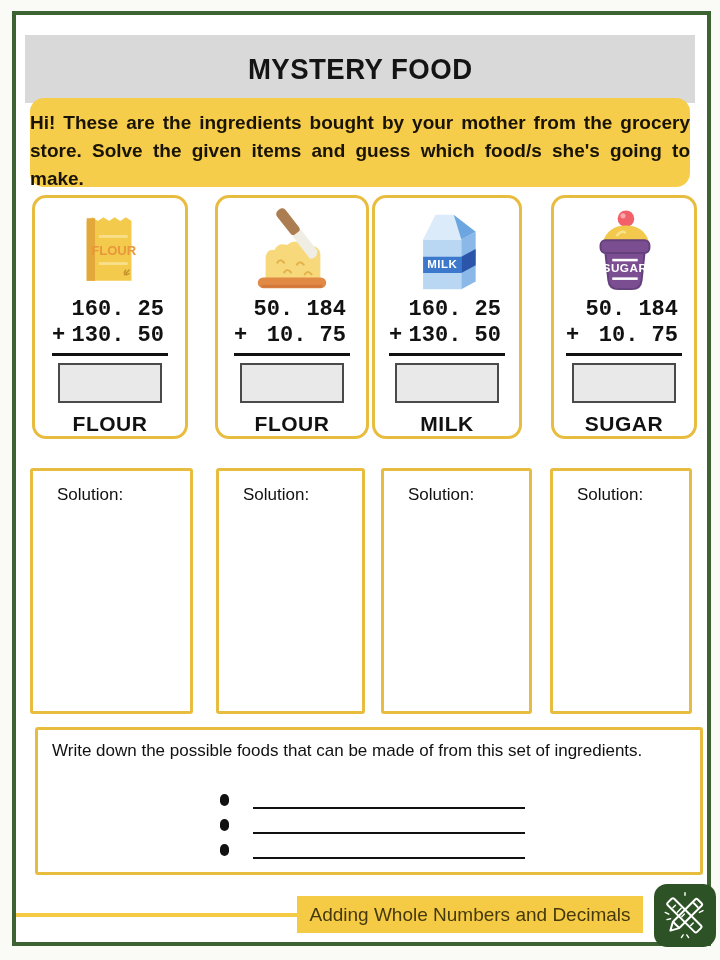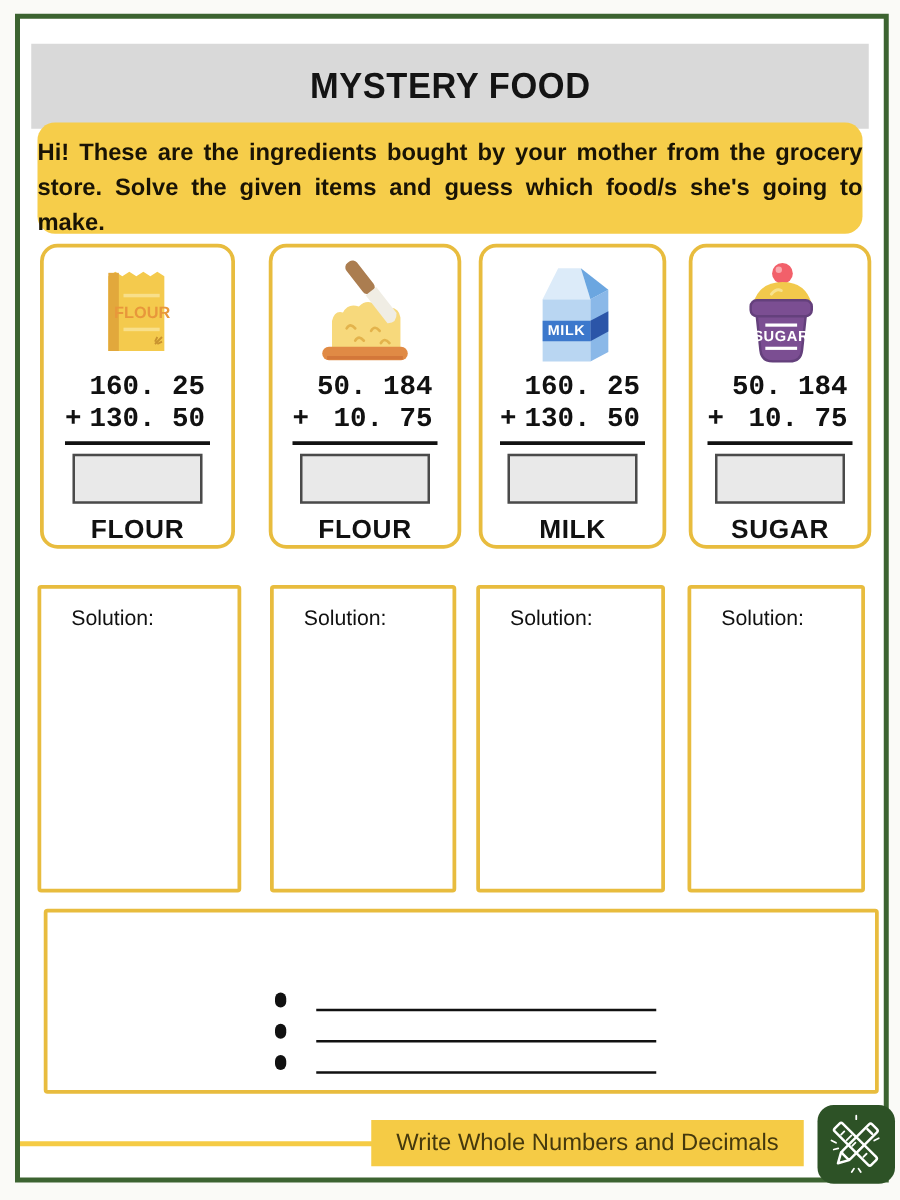--- a/index.html
+++ b/index.html
@@ -105,21 +105,21 @@
     <div class="addend2-row">
       <span>+</span>
       <span class="num">10. 75</span>
     </div>
   </div>
   <div class="sum-line"></div>
   <div class="answer-box"></div>
   <div class="card-label">FLOUR</div>
 </div>
 
-<div class="abs card" style="left:383px;width:150px;">
+<div class="abs card" style="left:372px;width:150px;">
   <div class="icon-wrap">
     <svg width="86" height="90" viewBox="0 0 90 90">
       <polygon points="20,34 60,34 60,86 20,86" fill="#b9d6f2"></polygon>
       <polygon points="60,34 75,26 75,78 60,86" fill="#8ab8e8"></polygon>
       <polygon points="20,34 33,8 52,8 60,34" fill="#dcebf9"></polygon>
       <polygon points="52,8 75,26 60,34" fill="#6ba6e0"></polygon>
       <polygon points="20,52 60,52 60,69 20,69" fill="#3c78cc"></polygon>
       <polygon points="60,52 75,44 75,61 60,69" fill="#2b55a8"></polygon>
       <text x="40" y="64" font-size="12" font-weight="bold" fill="#ffffff" text-anchor="middle" letter-spacing="0.5">MILK</text>
     </svg>
@@ -170,37 +170,38 @@
   <span>Solution:</span>
 </div>
 <div class="abs solution-box" style="left:381px;width:151px;">
   <span>Solution:</span>
 </div>
 <div class="abs solution-box" style="left:550px;width:142px;">
   <span>Solution:</span>
 </div>
 
 <div class="abs bottom-box">
+  <div class="prompt">Write down the possible foods that can be made of from this set of ingredients.</div>
   <div class="bullet-row" style="top:59px;">
     <span class="bullet-dot"></span>
     <span class="bullet-line"></span>
   </div>
   <div class="bullet-row" style="top:84px;">
     <span class="bullet-dot"></span>
     <span class="bullet-line"></span>
   </div>
   <div class="bullet-row" style="top:109px;">
     <span class="bullet-dot"></span>
     <span class="bullet-line"></span>
   </div>
 </div>
 
 <div class="abs footer-line"></div>
 <div class="abs footer-banner">
-  <span>Write Whole Numbers and Decimals</span>
+  <span>Adding Whole Numbers and Decimals</span>
 </div>
 <div class="abs footer-logo">
   <svg width="54" height="54" viewBox="0 0 60 60">
     <g stroke="#ffffff" fill="none" stroke-width="2.2" stroke-linejoin="round" stroke-linecap="round">
       <g transform="rotate(45 30 30)">
         <rect x="25" y="7" width="10" height="37" rx="2"></rect>
         <path d="M25,44 l5,9 5,-9"></path>
         <path d="M27,13 h6"></path>
       </g>
       <g transform="rotate(-45 30 30)">

